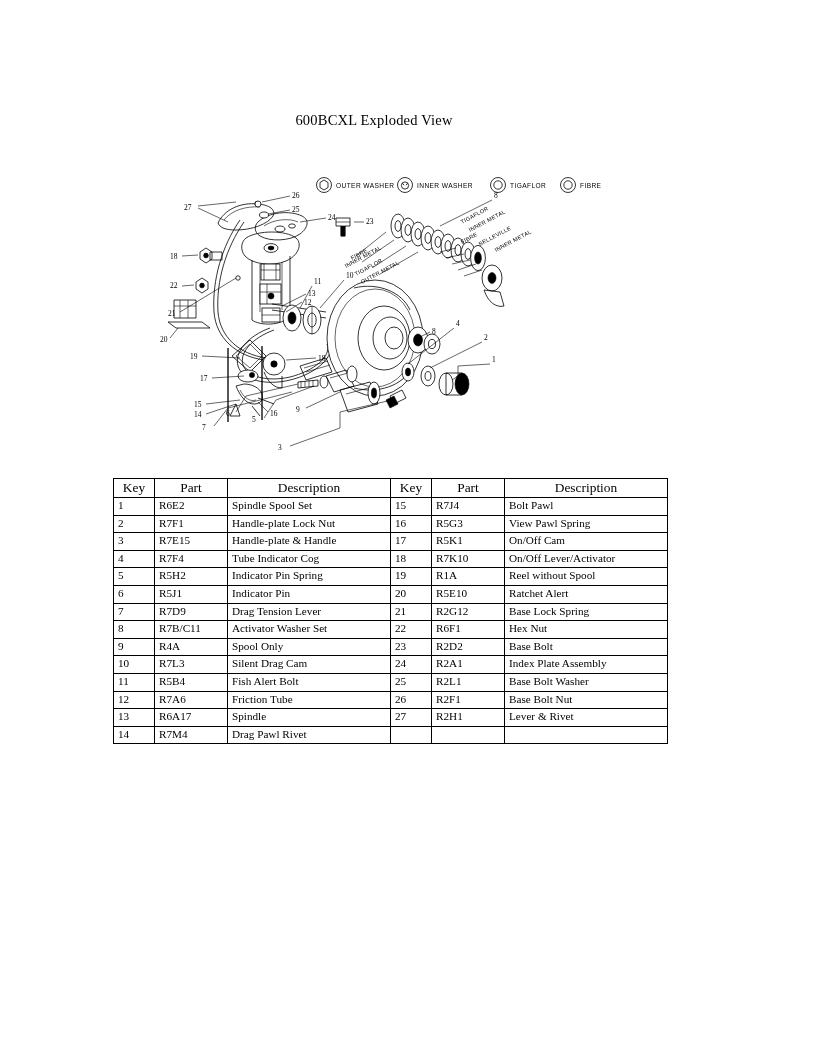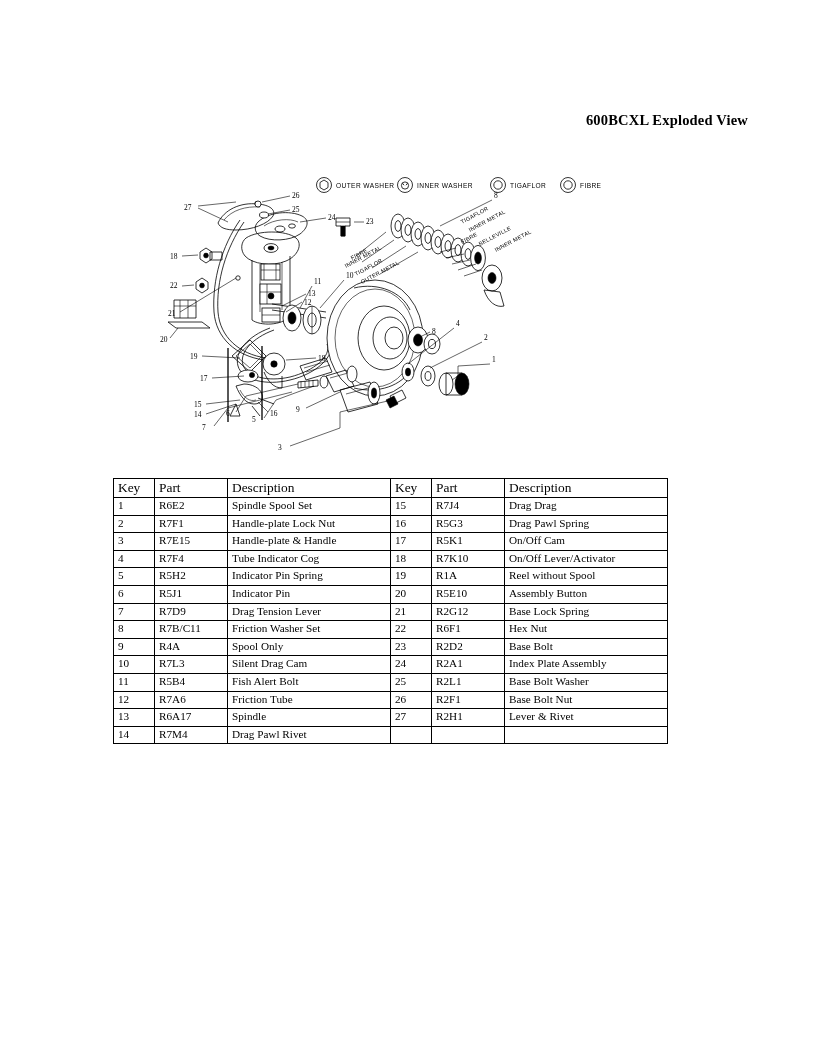--- a/index.html
+++ b/index.html
@@ -16,23 +16,23 @@
     color: #000000;
     overflow: hidden;
   }
 
   
   #page-title {
     position: absolute;
     top: 112px;
     left: 0;
     width: 748px;
-    text-align: right;
+    text-align: center;
     font-size: 14.5px;
-    font-weight: bold;
+    font-weight: normal;
     letter-spacing: 0.2px;
   }
 
   
   #diagram {
     position: absolute;
     top: 160px;
     left: 140px;
     width: 500px;
     height: 300px;
@@ -60,20 +60,21 @@
     text-align: left;
     font-weight: normal;
     vertical-align: middle;
     overflow: hidden;
     white-space: nowrap;
   }
   table.parts th {
     font-size: 13.4px;
     line-height: 17px;
     height: 17px;
+    text-align: center;
   }
   
   .c-key  { width: 32px; }
   .c-part { width: 64px; }
   .c-desc { width: 154px; }
 
   
   td.blank {
     border: none;
   }
@@ -415,29 +416,29 @@
         <th class="c-desc">Description</th>
       </tr>
     </thead>
     <tbody>
         <tr>
           <td class="c-key">1</td>
           <td class="c-part">R6E2</td>
           <td class="c-desc">Spindle Spool Set</td>
           <td class="c-key">15</td>
           <td class="c-part">R7J4</td>
-          <td class="c-desc">Drag Drag</td>
+          <td class="c-desc">Bolt Pawl</td>
         </tr>
         <tr>
           <td class="c-key">2</td>
           <td class="c-part">R7F1</td>
           <td class="c-desc">Handle-plate Lock Nut</td>
           <td class="c-key">16</td>
           <td class="c-part">R5G3</td>
-          <td class="c-desc">Drag Pawl Spring</td>
+          <td class="c-desc">View Pawl Spring</td>
         </tr>
         <tr>
           <td class="c-key">3</td>
           <td class="c-part">R7E15</td>
           <td class="c-desc">Handle-plate &amp; Handle</td>
           <td class="c-key">17</td>
           <td class="c-part">R5K1</td>
           <td class="c-desc">On/Off Cam</td>
         </tr>
         <tr>
@@ -455,34 +456,34 @@
           <td class="c-key">19</td>
           <td class="c-part">R1A</td>
           <td class="c-desc">Reel without Spool</td>
         </tr>
         <tr>
           <td class="c-key">6</td>
           <td class="c-part">R5J1</td>
           <td class="c-desc">Indicator Pin</td>
           <td class="c-key">20</td>
           <td class="c-part">R5E10</td>
-          <td class="c-desc">Assembly Button</td>
+          <td class="c-desc">Ratchet Alert</td>
         </tr>
         <tr>
           <td class="c-key">7</td>
           <td class="c-part">R7D9</td>
           <td class="c-desc">Drag Tension Lever</td>
           <td class="c-key">21</td>
           <td class="c-part">R2G12</td>
           <td class="c-desc">Base Lock Spring</td>
         </tr>
         <tr>
           <td class="c-key">8</td>
           <td class="c-part">R7B/C11</td>
-          <td class="c-desc">Friction Washer Set</td>
+          <td class="c-desc">Activator Washer Set</td>
           <td class="c-key">22</td>
           <td class="c-part">R6F1</td>
           <td class="c-desc">Hex Nut</td>
         </tr>
         <tr>
           <td class="c-key">9</td>
           <td class="c-part">R4A</td>
           <td class="c-desc">Spool Only</td>
           <td class="c-key">23</td>
           <td class="c-part">R2D2</td>

